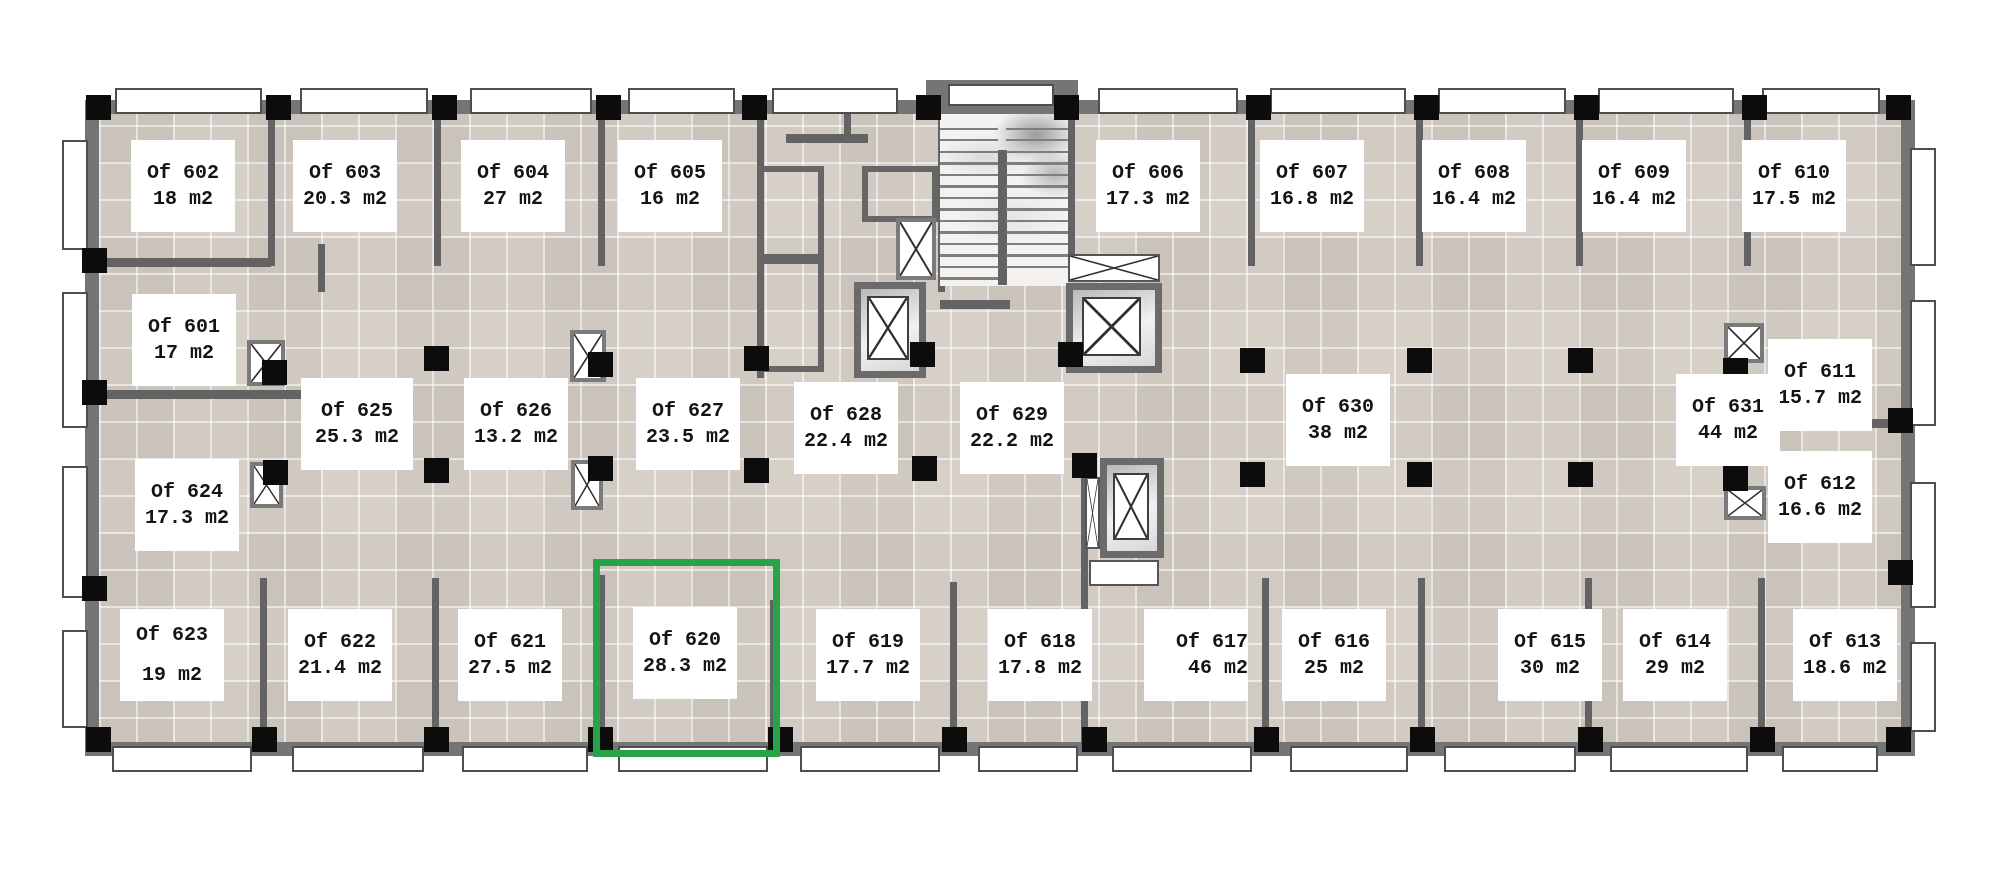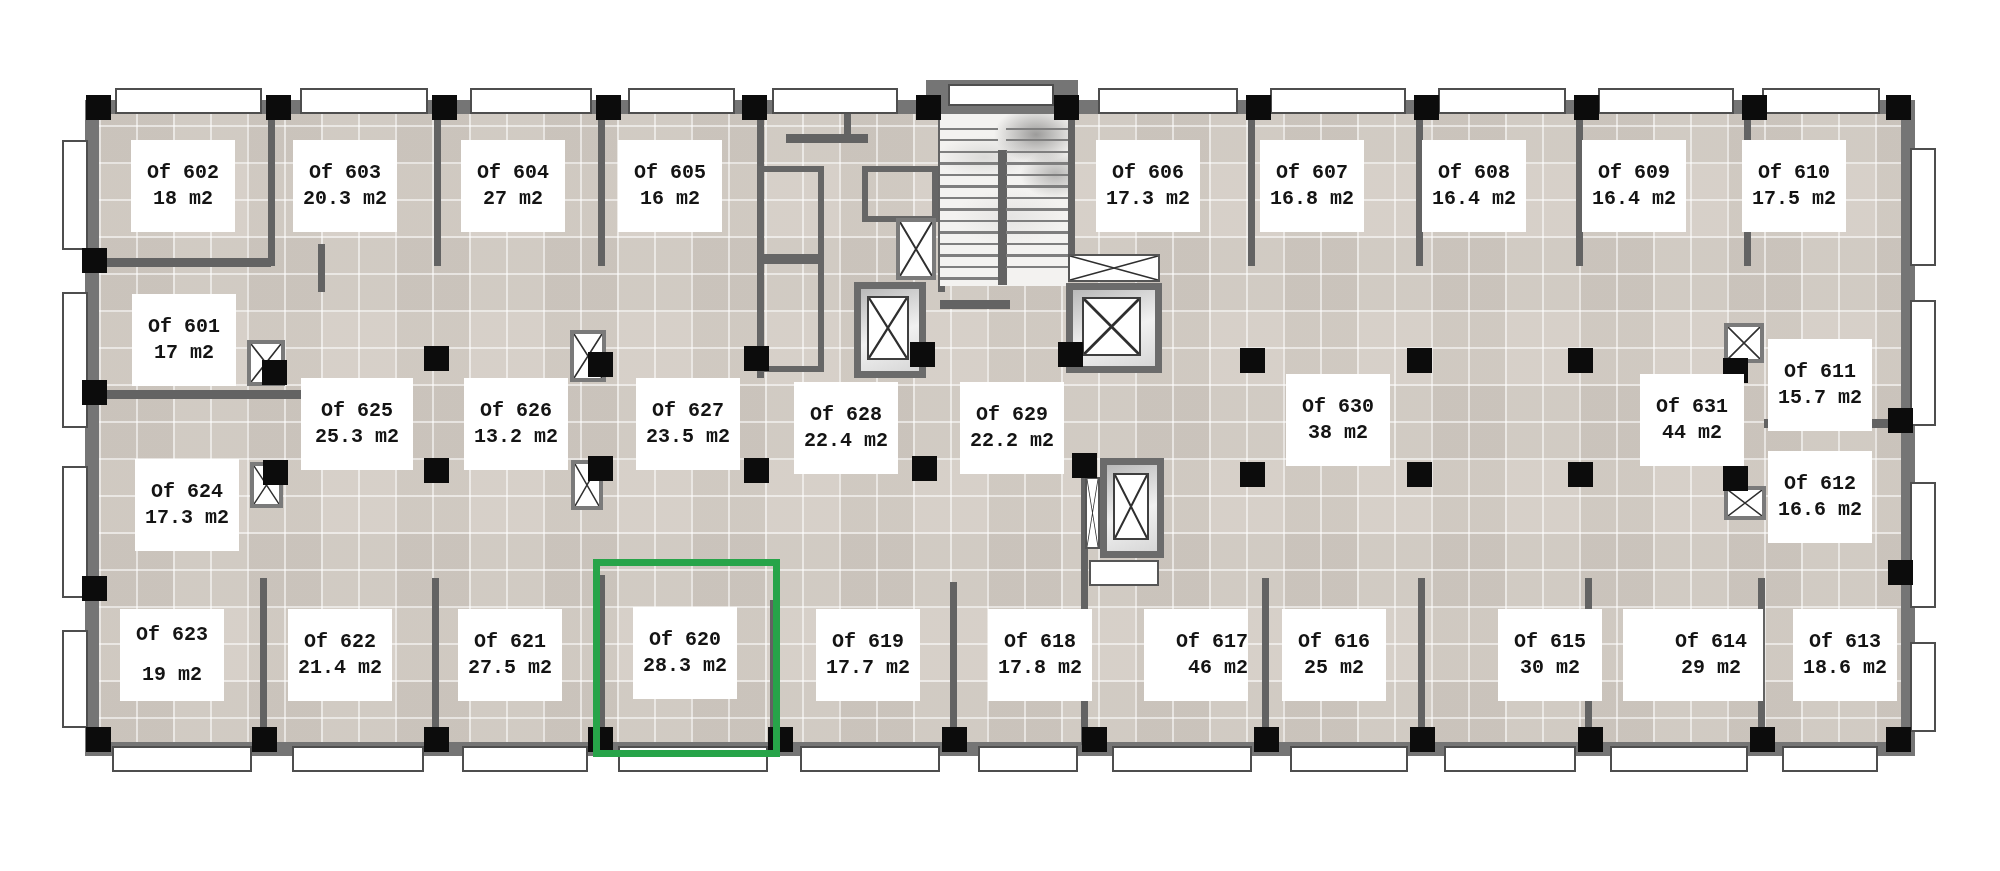--- a/index.html
+++ b/index.html
@@ -293,21 +293,21 @@
       <span>22.4 m2</span>
     </div>
     <div class="lbl" style="left: 960px; top: 382px; width: 104px; height: 92px;">
       <span>Of 629</span>
       <span>22.2 m2</span>
     </div>
     <div class="lbl" style="left: 1286px; top: 374px; width: 104px; height: 92px;">
       <span>Of 630</span>
       <span>38 m2</span>
     </div>
-    <div class="lbl" style="left: 1640px; top: 374px; width: 104px; height: 92px;">
+    <div class="lbl" style="left: 1676px; top: 374px; width: 104px; height: 92px;">
       <span>Of 631</span>
       <span>44 m2</span>
     </div>
     <div class="lbl" style="left: 120px; top: 609px; width: 104px; height: 92px; gap: 14px;">
       <span>Of 623</span>
       <span>19 m2</span>
     </div>
     <div class="lbl" style="left: 288px; top: 609px; width: 104px; height: 92px;">
       <span>Of 622</span>
       <span>21.4 m2</span>
@@ -334,21 +334,21 @@
       <span>46 m2</span>
     </div>
     <div class="lbl" style="left: 1282px; top: 609px; width: 104px; height: 92px;">
       <span>Of 616</span>
       <span>25 m2</span>
     </div>
     <div class="lbl" style="left: 1454px; top: 609px; width: 104px; height: 92px; margin-left: 44px;">
       <span>Of 615</span>
       <span>30 m2</span>
     </div>
-    <div class="lbl" style="left: 1623px; top: 609px; width: 104px; height: 92px; padding-left: 36px;">
+    <div class="lbl" style="left: 1623px; top: 609px; width: 104px; height: 92px;">
       <span>Of 614</span>
       <span>29 m2</span>
     </div>
     <div class="lbl" style="left: 1793px; top: 609px; width: 104px; height: 92px;">
       <span>Of 613</span>
       <span>18.6 m2</span>
     </div>
   </div>
 
 </body></html>

